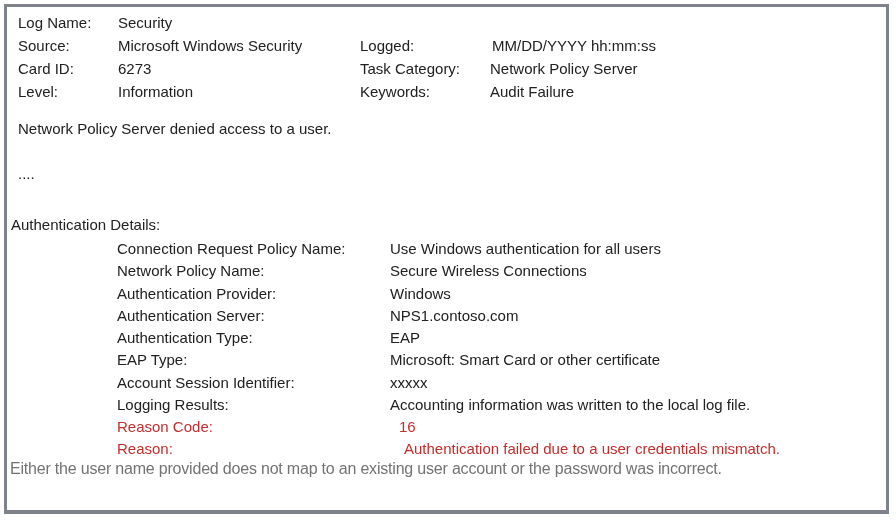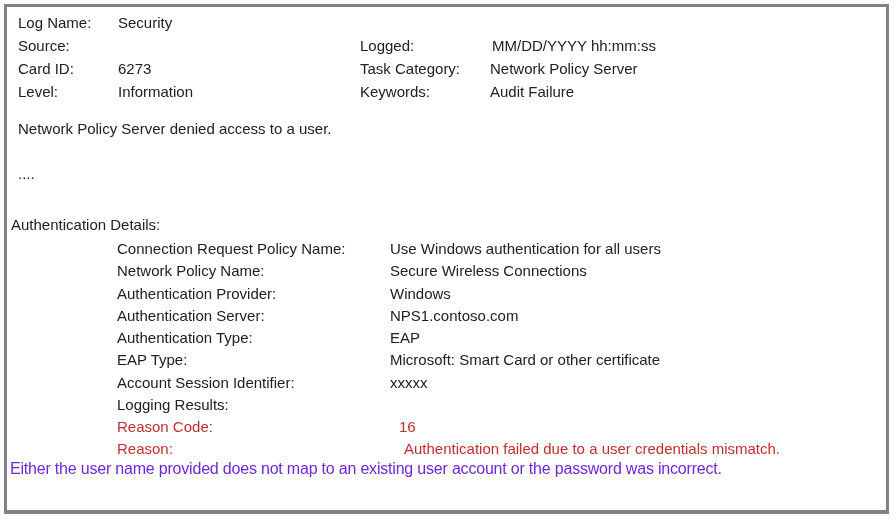--- a/index.html
+++ b/index.html
@@ -52,36 +52,37 @@
   .red      { color: #c02f2d; }
   .desc     { left: 18px; }
   .heading  { left: 11px; }
   .footer-line {
     position: absolute;
     left: 10px;
     top: 460px;
     font-size: 16px;
     letter-spacing: -0.2px;
     white-space: nowrap;
-    color: #6d28d9;
+    color: #737373;
   }
 </style>
 </head>
 <body>
 
 <div class="frame"></div>
 
 <div class="content">
 
   <div class="line" style="top:14px">
     <span class="hlabel">Log Name:</span>
     <span class="hvalue">Security</span>
   </div>
   <div class="line" style="top:37px">
     <span class="hlabel">Source:</span>
+    <span class="hvalue">Microsoft Windows Security</span>
     <span class="hlabel2">Logged:</span>
     <span class="hvalue2">MM/DD/YYYY hh:mm:ss</span>
   </div>
   <div class="line" style="top:60px">
     <span class="hlabel">Card ID:</span>
     <span class="hvalue">6273</span>
     <span class="hlabel2">Task Category:</span>
     <span class="hvalue2" style="left:490px">Network Policy Server</span>
   </div>
   <div class="line" style="top:83px">
@@ -124,20 +125,21 @@
   <div class="line" style="top:351px">
     <span class="dlabel">EAP Type:</span>
     <span class="dvalue">Microsoft: Smart Card or other certificate</span>
   </div>
   <div class="line" style="top:374px">
     <span class="dlabel">Account Session Identifier:</span>
     <span class="dvalue">xxxxx</span>
   </div>
   <div class="line" style="top:396px">
     <span class="dlabel">Logging Results:</span>
+    <span class="dvalue">Accounting information was written to the local log file.</span>
   </div>
   <div class="line red" style="top:418px">
     <span class="dlabel">Reason Code:</span>
     <span class="dvalue" style="left:399px">16</span>
   </div>
   <div class="line red" style="top:440px">
     <span class="dlabel">Reason:</span>
     <span class="dvalue" style="left:404px">Authentication failed due to a user credentials mismatch.</span>
   </div>
 

